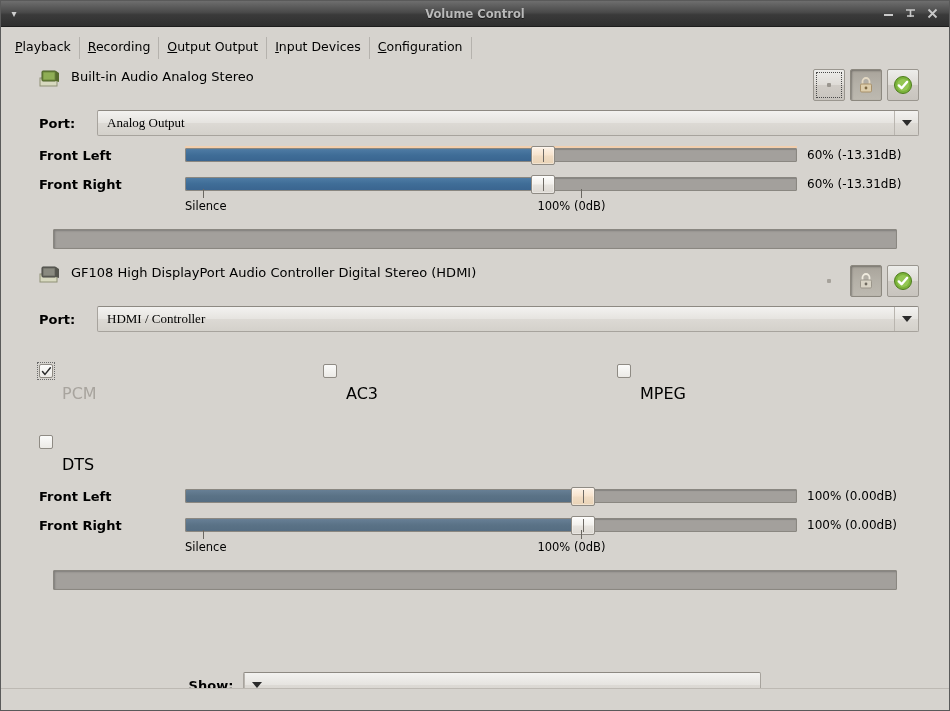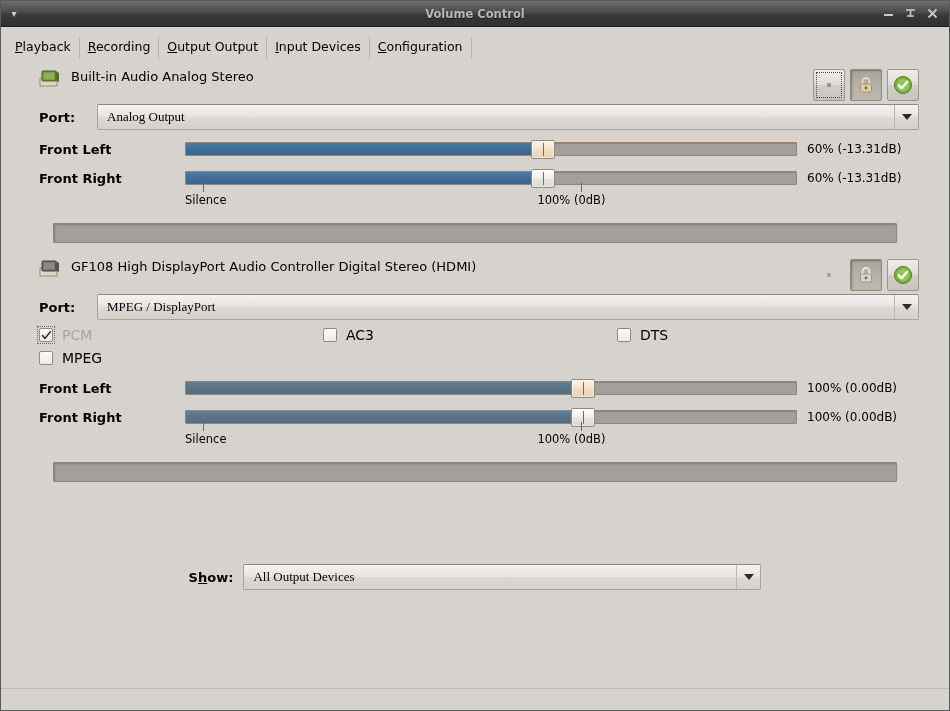--- a/index.html
+++ b/index.html
@@ -101,20 +101,21 @@
   }
   .btn-sq.flat { border-color: transparent; background: transparent; }
 
   .btn-sq svg { display:block; }
 
   
   .port-row {
     display: flex; align-items: center;
     padding: 0 18px 0 26px;
     height: 28px;
+    margin-top: 6px;
     justify-content: flex-end;
   }
   .port-label { font-size: 13px; font-weight: bold; color: #000; width: 58px; flex:0 0 auto;}
   .combo {
     flex: 1;
     height: 26px;
     border: 1px solid #a7a39d;
     border-top-color: #8d8982;
     background: linear-gradient(to bottom, #f3f2f0 0%, #e6e4e0 48%, #dcd9d4 52%, #d4d1cb 100%);
     display: flex; align-items: center;
@@ -143,21 +144,21 @@
     width: 14px; height: 14px; flex:0 0 auto;
     border: 1px solid #8f8b84;
     background: linear-gradient(to bottom, #fbfbfa, #eceae6);
     border-radius: 2px;
     position: relative;
     display:flex;align-items:center;justify-content:center;
   }
   .cb-box.focused::before{
     content:"";position:absolute;left:-3px;top:-3px;right:-3px;bottom:-3px;border:1px dotted #6a6a6a;
   }
-  .cb-label { font-size: 14px; color:#000; }
+  .cb-label { font-size: 16px; color:#000;margin-top:45px; }
   .cb.disabled .cb-label { color: #a8a49e; }
 
   
   .chan-block { padding: 2px 18px 0 26px; }
   .chan-row {
     display: flex; align-items: center;
     height: 26px;
     margin-top: 3px;
     position: relative;
   }
@@ -401,21 +402,21 @@
                 <path d="M5.8 10.4 L8.6 13.2 L14.2 6.8" stroke="#ffffff" stroke-width="2.4" fill="none" stroke-linecap="round" stroke-linejoin="round"></path>
               </svg>
             </span>
           </div>
         </div>
       </div>
 
       <div class="port-row">
         <span class="port-label">Port:</span>
         <div class="combo">
-          <span class="combo-text">MPEG / DisplayPort</span>
+          <span class="combo-text">HDMI / Controller</span>
           <span class="combo-arrow">
               <span class="tri-down"></span>
             </span>
         </div>
       </div>
 
       <div class="cb-grid">
         <div class="cb disabled">
           <span class="cb-box focused">
             <svg width="11" height="11" viewBox="0 0 11 11">
@@ -423,25 +424,25 @@
               </svg>
           </span>
           <span class="cb-label">PCM</span>
         </div>
         <div class="cb">
           <span class="cb-box"></span>
           <span class="cb-label">AC3</span>
         </div>
         <div class="cb">
           <span class="cb-box"></span>
-          <span class="cb-label">DTS</span>
+          <span class="cb-label">MPEG</span>
         </div>
         <div class="cb">
           <span class="cb-box"></span>
-          <span class="cb-label">MPEG</span>
+          <span class="cb-label">DTS</span>
         </div>
         <div></div>
       </div>
 
       <div class="chan-block" style="padding-top:6px;">
         <div class="chan-row">
           <span class="chan-label">Front Left</span>
           <div class="slider dim">
             <div class="trough"></div>
             <div class="fill" style="width:63.5%"></div>
@@ -465,21 +466,20 @@
           <span class="scale-txt" style="left:57.4%">100% (0dB)</span>
         </div>
       </div>
 
       <div class="meter"></div>
     </div>
 
     <div class="footer" style="margin-top:72px;">
       <span class="lab">S<u>h</u>ow:</span>
       <div class="combo">
-        <span class="combo-text">All Output Devices</span>
         <span class="combo-arrow">
             <span class="tri-down"></span>
           </span>
       </div>
     </div>
 
   </div>
 
   <div class="statusbar"></div>
 </div>

